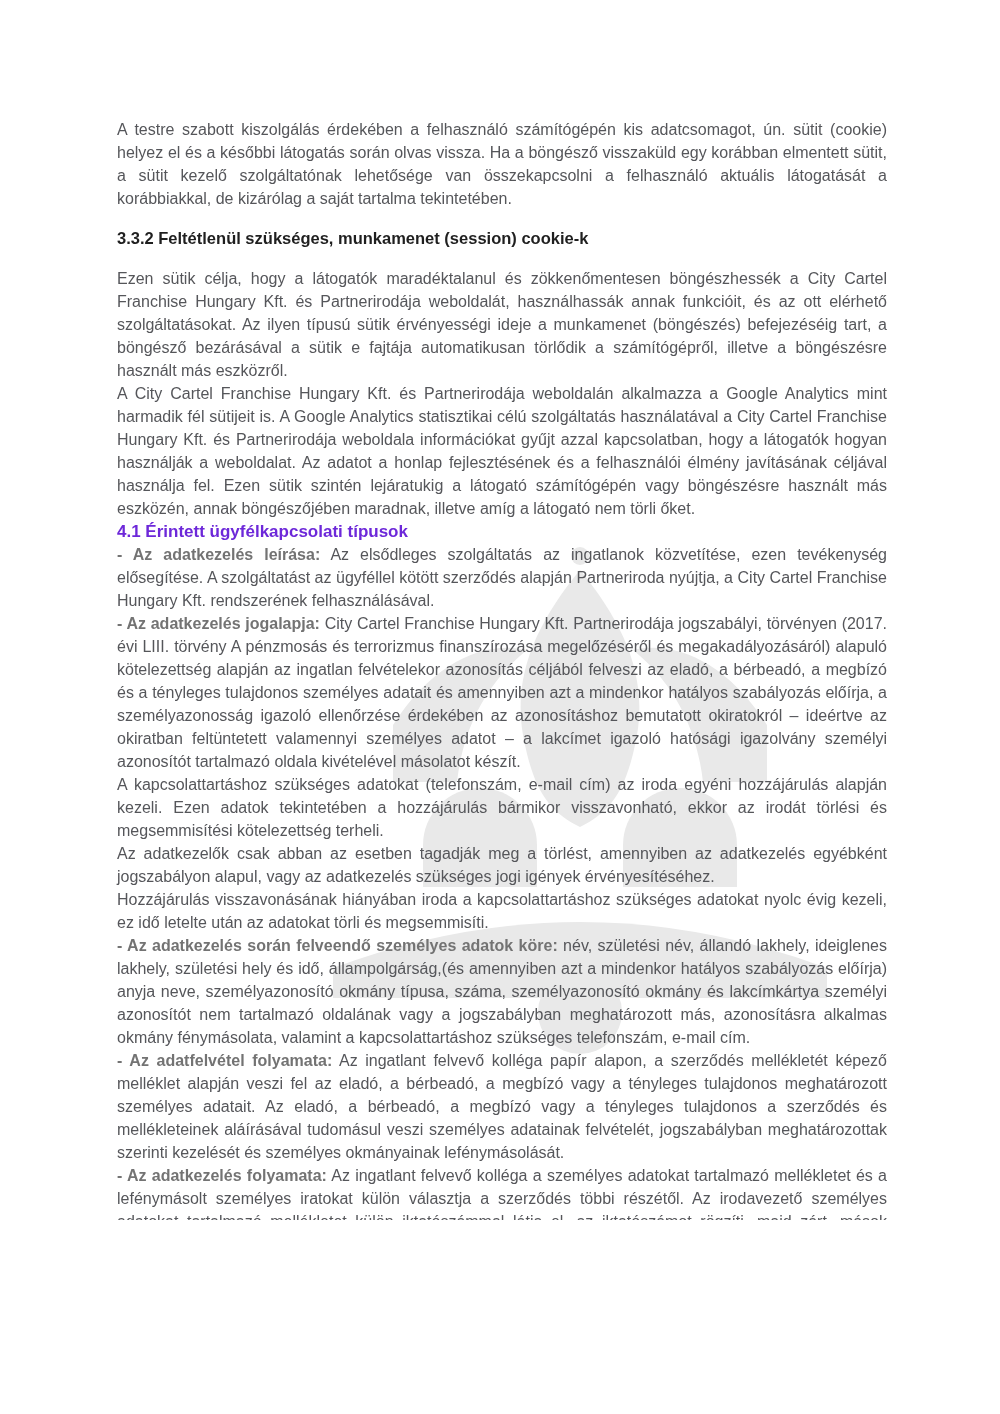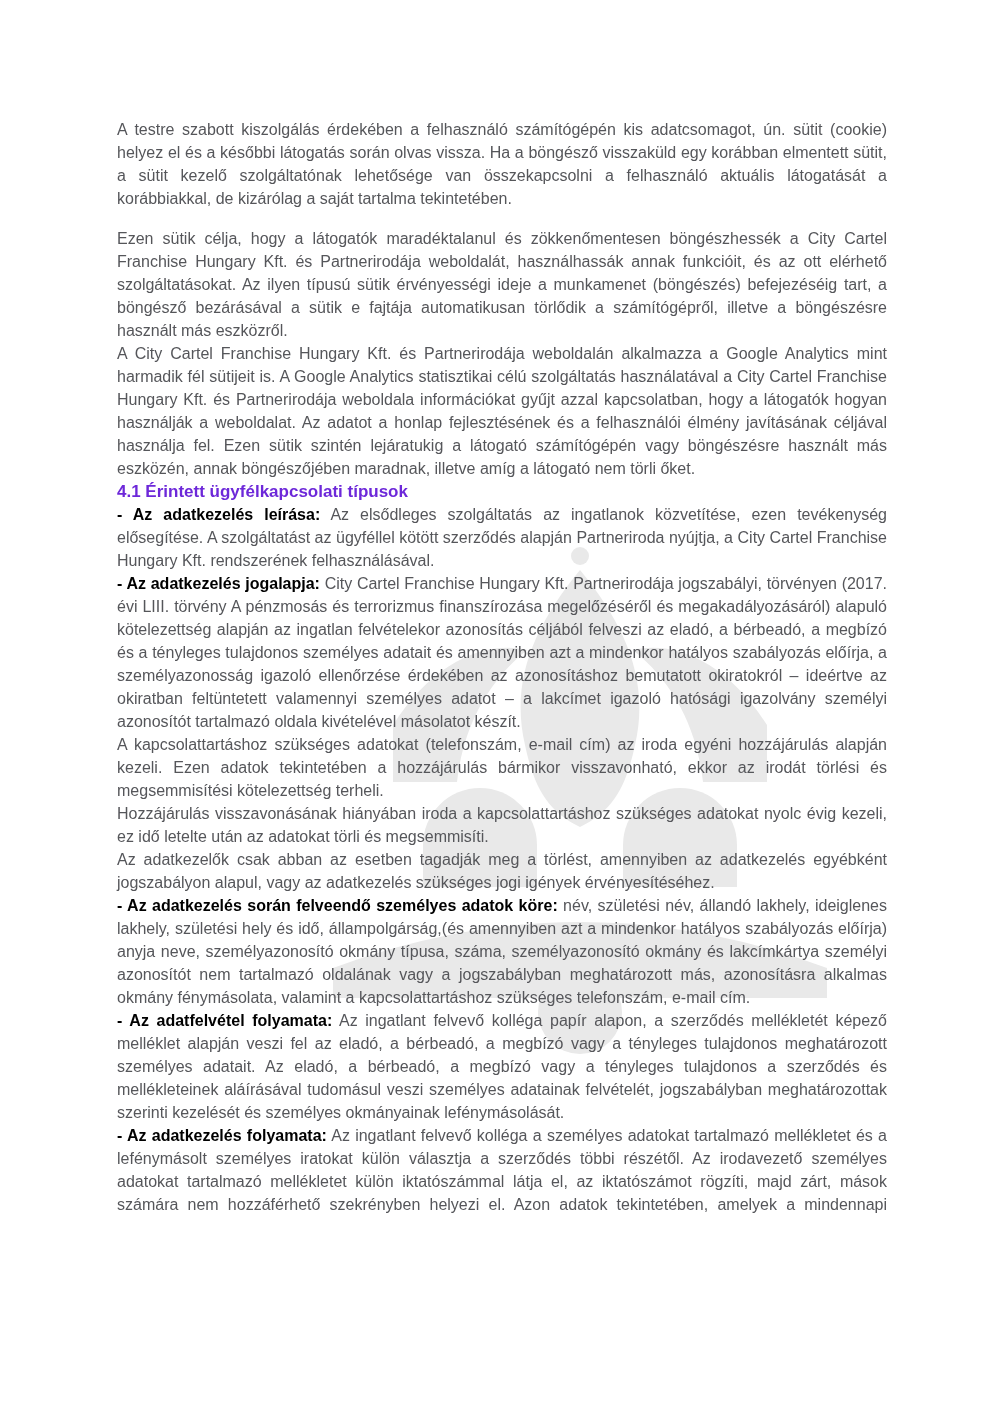--- a/index.html
+++ b/index.html
@@ -60,21 +60,21 @@
   }
   .h411{
     color:#1f1f1f;
     font-weight:700;
     font-size:15.8px;
     line-height:22px;
     margin:2px 0 0 0;
     text-align:left;
   }
   .para strong{
-    color:#000000;
+    color:#737373;
     font-weight:700;
   }
   .page-number{
     position:absolute;
     top:1315px;
     left:0;
     width:100%;
     text-align:center;
     font-size:13px;
     color:#66676a;
@@ -98,36 +98,37 @@
         <path d="M58 428 q247 -92 494 0 v30 h-494 z"></path>
         <circle cx="305" cy="472" r="42"></circle>
       </g>
     </svg>
   </div>
 
   <div class="content">
 
     <p class="intro">A testre szabott kiszolgálás érdekében a felhasználó számítógépén kis adatcsomagot, ún. sütit (cookie) helyez el és a későbbi látogatás során olvas vissza. Ha a böngésző visszaküld egy korábban elmentett sütit, a sütit kezelő szolgáltatónak lehetősége van összekapcsolni a felhasználó aktuális látogatását a korábbiakkal, de kizárólag a saját tartalma tekintetében.</p>
 
+    <h3 class="sec-heading">3.3.2 Feltétlenül szükséges, munkamenet (session) cookie-k</h3>
     <p class="sec-body">Ezen sütik célja, hogy a látogatók maradéktalanul és zökkenőmentesen böngészhessék a City Cartel Franchise Hungary Kft. és Partnerirodája weboldalát, használhassák annak funkcióit, és az ott elérhető szolgáltatásokat. Az ilyen típusú sütik érvényességi ideje a munkamenet (böngészés) befejezéséig tart, a böngésző bezárásával a sütik e fajtája automatikusan törlődik a számítógépről, illetve a böngészésre használt más eszközről.</p>
 
     <p class="sec-body">A City Cartel Franchise Hungary Kft. és Partnerirodája weboldalán alkalmazza a Google Analytics mint harmadik fél sütijeit is. A Google Analytics statisztikai célú szolgáltatás használatával a City Cartel Franchise Hungary Kft. és Partnerirodája weboldala információkat gyűjt azzal kapcsolatban, hogy a látogatók hogyan használják a weboldalat. Az adatot a honlap fejlesztésének és a felhasználói élmény javításának céljával használja fel. Ezen sütik szintén lejáratukig a látogató számítógépén vagy böngészésre használt más eszközén, annak böngészőjében maradnak, illetve amíg a látogató nem törli őket.</p>
 
 
     <h2 class="h41">4.1 Érintett ügyfélkapcsolati típusok</h2>
 
     <p class="para"><strong>- Az adatkezelés leírása:</strong><span> Az elsődleges szolgáltatás az ingatlanok közvetítése, ezen tevékenység elősegítése. A szolgáltatást az ügyféllel kötött szerződés alapján Partneriroda nyújtja, a City Cartel Franchise Hungary Kft. rendszerének felhasználásával.</span></p>
 
     <p class="para"><strong>- Az adatkezelés jogalapja:</strong><span> City Cartel Franchise Hungary Kft. Partnerirodája jogszabályi, törvényen (2017. évi LIII. törvény A pénzmosás és terrorizmus finanszírozása megelőzéséről és megakadályozásáról) alapuló kötelezettség alapján az ingatlan felvételekor azonosítás céljából felveszi az eladó, a bérbeadó, a megbízó és a tényleges tulajdonos személyes adatait és amennyiben azt a mindenkor hatályos szabályozás előírja, a személyazonosság igazoló ellenőrzése érdekében az azonosításhoz bemutatott okiratokról – ideértve az okiratban feltüntetett valamennyi személyes adatot – a lakcímet igazoló hatósági igazolvány személyi azonosítót tartalmazó oldala kivételével másolatot készít.</span></p>
 
     <p class="para"><strong></strong><span>A kapcsolattartáshoz szükséges adatokat (telefonszám, e-mail cím) az iroda egyéni hozzájárulás alapján kezeli. Ezen adatok tekintetében a hozzájárulás bármikor visszavonható, ekkor az irodát törlési és megsemmisítési kötelezettség terheli.</span></p>
 
+    <p class="para"><strong></strong><span>Az adatkezelők csak abban az esetben tagadják meg a törlést, amennyiben az adatkezelés egyébként jogszabályon alapul, vagy az adatkezelés szükséges jogi igények érvényesítéséhez.</span></p>
+
     <p class="para"><strong></strong><span>Hozzájárulás visszavonásának hiányában iroda a kapcsolattartáshoz szükséges adatokat nyolc évig kezeli, ez idő letelte után az adatokat törli és megsemmisíti.</span></p>
-
-    <p class="para"><strong></strong><span>Az adatkezelők csak abban az esetben tagadják meg a törlést, amennyiben az adatkezelés egyébként jogszabályon alapul, vagy az adatkezelés szükséges jogi igények érvényesítéséhez.</span></p>
 
     <p class="para"><strong>- Az adatkezelés során felveendő személyes adatok köre:</strong><span> név, születési név, állandó lakhely, ideiglenes lakhely, születési hely és idő, állampolgárság,(és amennyiben azt a mindenkor hatályos szabályozás előírja) anyja neve, személyazonosító okmány típusa, száma, személyazonosító okmány és lakcímkártya személyi azonosítót nem tartalmazó oldalának vagy a jogszabályban meghatározott más, azonosításra alkalmas okmány fénymásolata, valamint a kapcsolattartáshoz szükséges telefonszám, e-mail cím.</span></p>
 
     <p class="para"><strong>- Az adatfelvétel folyamata:</strong><span>  Az ingatlant felvevő kolléga papír alapon, a szerződés mellékletét képező melléklet alapján veszi fel az eladó, a bérbeadó, a megbízó vagy a tényleges tulajdonos meghatározott személyes adatait. Az eladó, a bérbeadó, a megbízó vagy a tényleges tulajdonos a szerződés és mellékleteinek aláírásával tudomásul veszi személyes adatainak felvételét, jogszabályban meghatározottak szerinti kezelését és személyes okmányainak lefénymásolását.</span></p>
 
     <p class="para"><strong>- Az adatkezelés folyamata:</strong><span>  Az ingatlant felvevő kolléga a személyes adatokat tartalmazó mellékletet és a lefénymásolt személyes iratokat külön választja a szerződés többi részétől. Az irodavezető személyes adatokat tartalmazó mellékletet külön iktatószámmal látja el, az iktatószámot rögzíti, majd zárt, mások számára nem hozzáférhető szekrényben helyezi el.  Azon adatok tekintetében, amelyek a mindennapi munkavégzéshez nem szükségesek, vagyis, amelyek nem elengedhetetlenek a kapcsolattartáshoz, az iroda csak tárolásra jogosult – és törvény alapján kötelezett.</span></p>
 
   </div>
 
   <div class="page-number">4</div>

